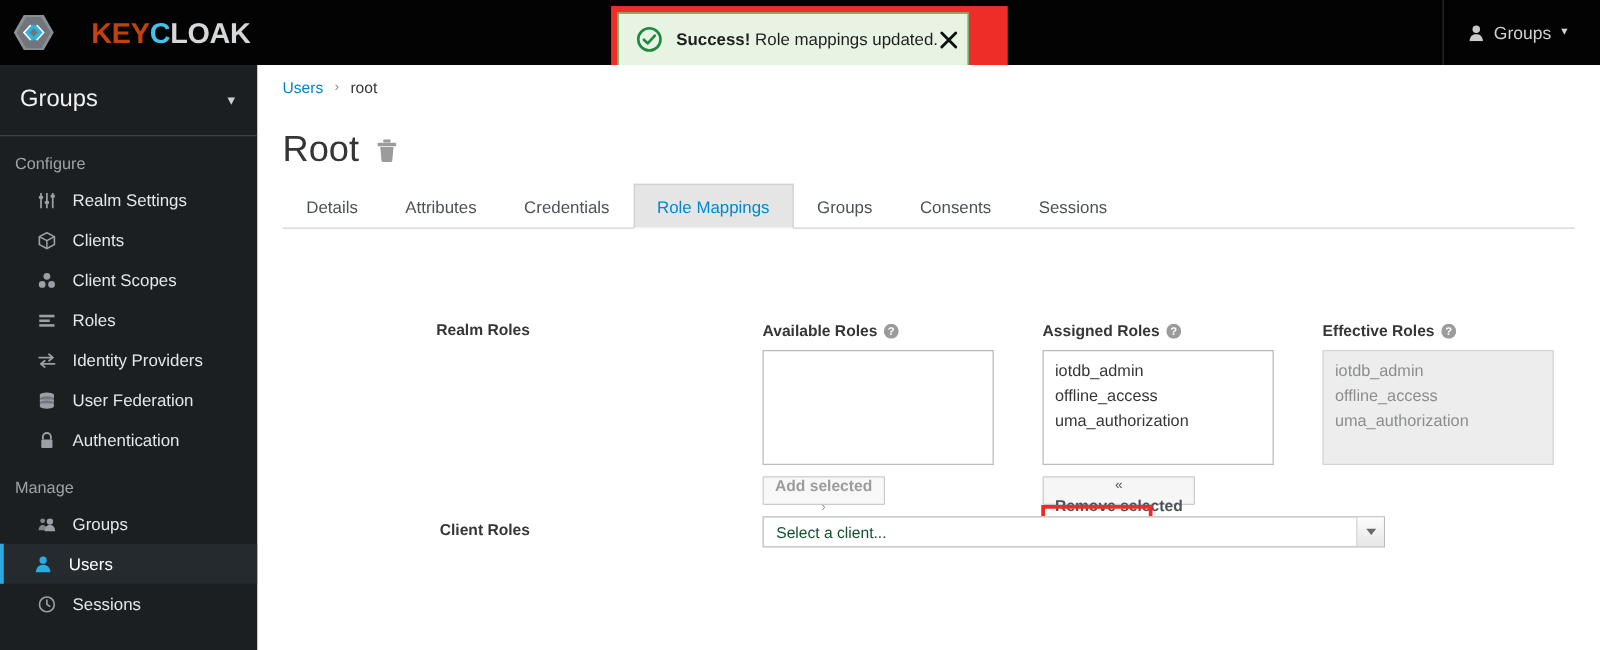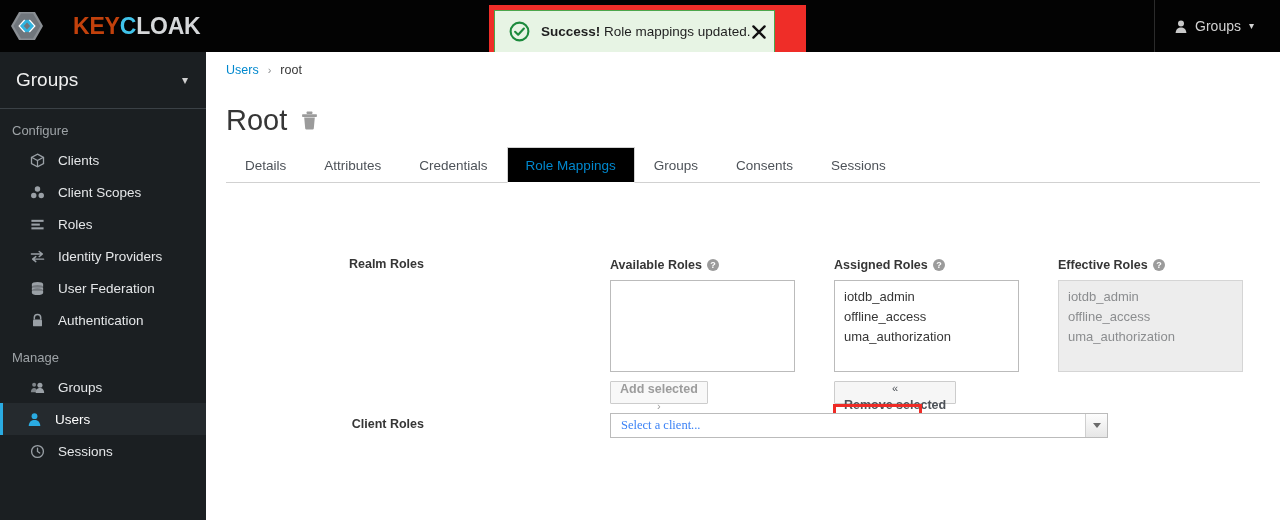--- a/index.html
+++ b/index.html
@@ -137,21 +137,21 @@
     border-bottom: 1px solid #d1d1d1;
     display: flex; align-items: stretch;
   }
   .tab {
     padding: 0 18px; display: flex; align-items: center;
     font-size: 13.5px; color: #4d5258; cursor: pointer;
     border: 1px solid transparent; border-bottom: none;
     position: relative;
   }
   .tab.active {
-    color: #0088ce; background: #000000;
+    color: #0088ce; background: #e5e5e5;
     border: 1px solid #d1d1d1; border-bottom: 1px solid #ffffff;
     margin-bottom: -1px;
     font-weight: normal;
   }
 
   
   .form-area { position: absolute; left: 0; top: 131px; width: 1074px; }
   .label-realm-roles {
     position: absolute; left: 88px; top: 74px; width: 130px;
     text-align: right; font-size: 12.5px; font-weight: bold; color: #363636;
@@ -208,21 +208,21 @@
 
   
   .client-select {
     position: absolute; left: 404px; top: 230px;
     width: 498px; height: 25px;
     border: 1px solid #bbbbbb; background: #ffffff;
     display: flex; align-items: stretch; cursor: pointer;
   }
   .client-select .value {
     flex: 1 1 auto; display: flex; align-items: center;
-    padding-left: 10px; font-size: 12.5px; color: #3b82f6; font-family: Liberation Serif, serif;
+    padding-left: 10px; font-size: 12.5px; color: #14532d;
   }
   .client-select .arrow {
     flex: 0 0 auto; width: 22px;
     border-left: 1px solid #cfcfcf;
     background: linear-gradient(to bottom, #fdfdfd 0%, #e6e6e6 100%);
     display: flex; align-items: center; justify-content: center;
   }
   .tri-down {
     width: 0; height: 0;
     border-left: 4px solid transparent;
@@ -283,20 +283,31 @@
 
   <div class="sidebar">
 
     <div class="realm-select">
       <span class="realm-name">Groups</span>
       <span class="realm-caret">▾</span>
     </div>
 
     <div class="nav-section-title">Configure</div>
 
+    <div class="nav-item">
+      <span class="nav-icon">
+        <svg viewBox="0 0 16 16" width="15" height="15">
+          <path d="M3 1.5 V14.5 M8 1.5 V14.5 M13 1.5 V14.5" stroke="#9aa0a6" stroke-width="1.5"></path>
+          <rect x="1.2" y="4" width="3.6" height="2.4" fill="#9aa0a6"></rect>
+          <rect x="6.2" y="8.4" width="3.6" height="2.4" fill="#9aa0a6"></rect>
+          <rect x="11.2" y="3" width="3.6" height="2.4" fill="#9aa0a6"></rect>
+        </svg>
+      </span>
+      <span class="nav-label">Realm Settings</span>
+    </div>
 
     <div class="nav-item">
       <span class="nav-icon">
         <svg viewBox="0 0 16 16" width="15" height="15">
           <path d="M8 1.2 L14.4 4.6 V11.4 L8 14.8 L1.6 11.4 V4.6 Z" fill="none" stroke="#9aa0a6" stroke-width="1.4"></path>
           <path d="M1.6 4.6 L8 8 L14.4 4.6 M8 8 V14.8" stroke="#9aa0a6" stroke-width="1.3" fill="none"></path>
         </svg>
       </span>
       <span class="nav-label">Clients</span>
     </div>

